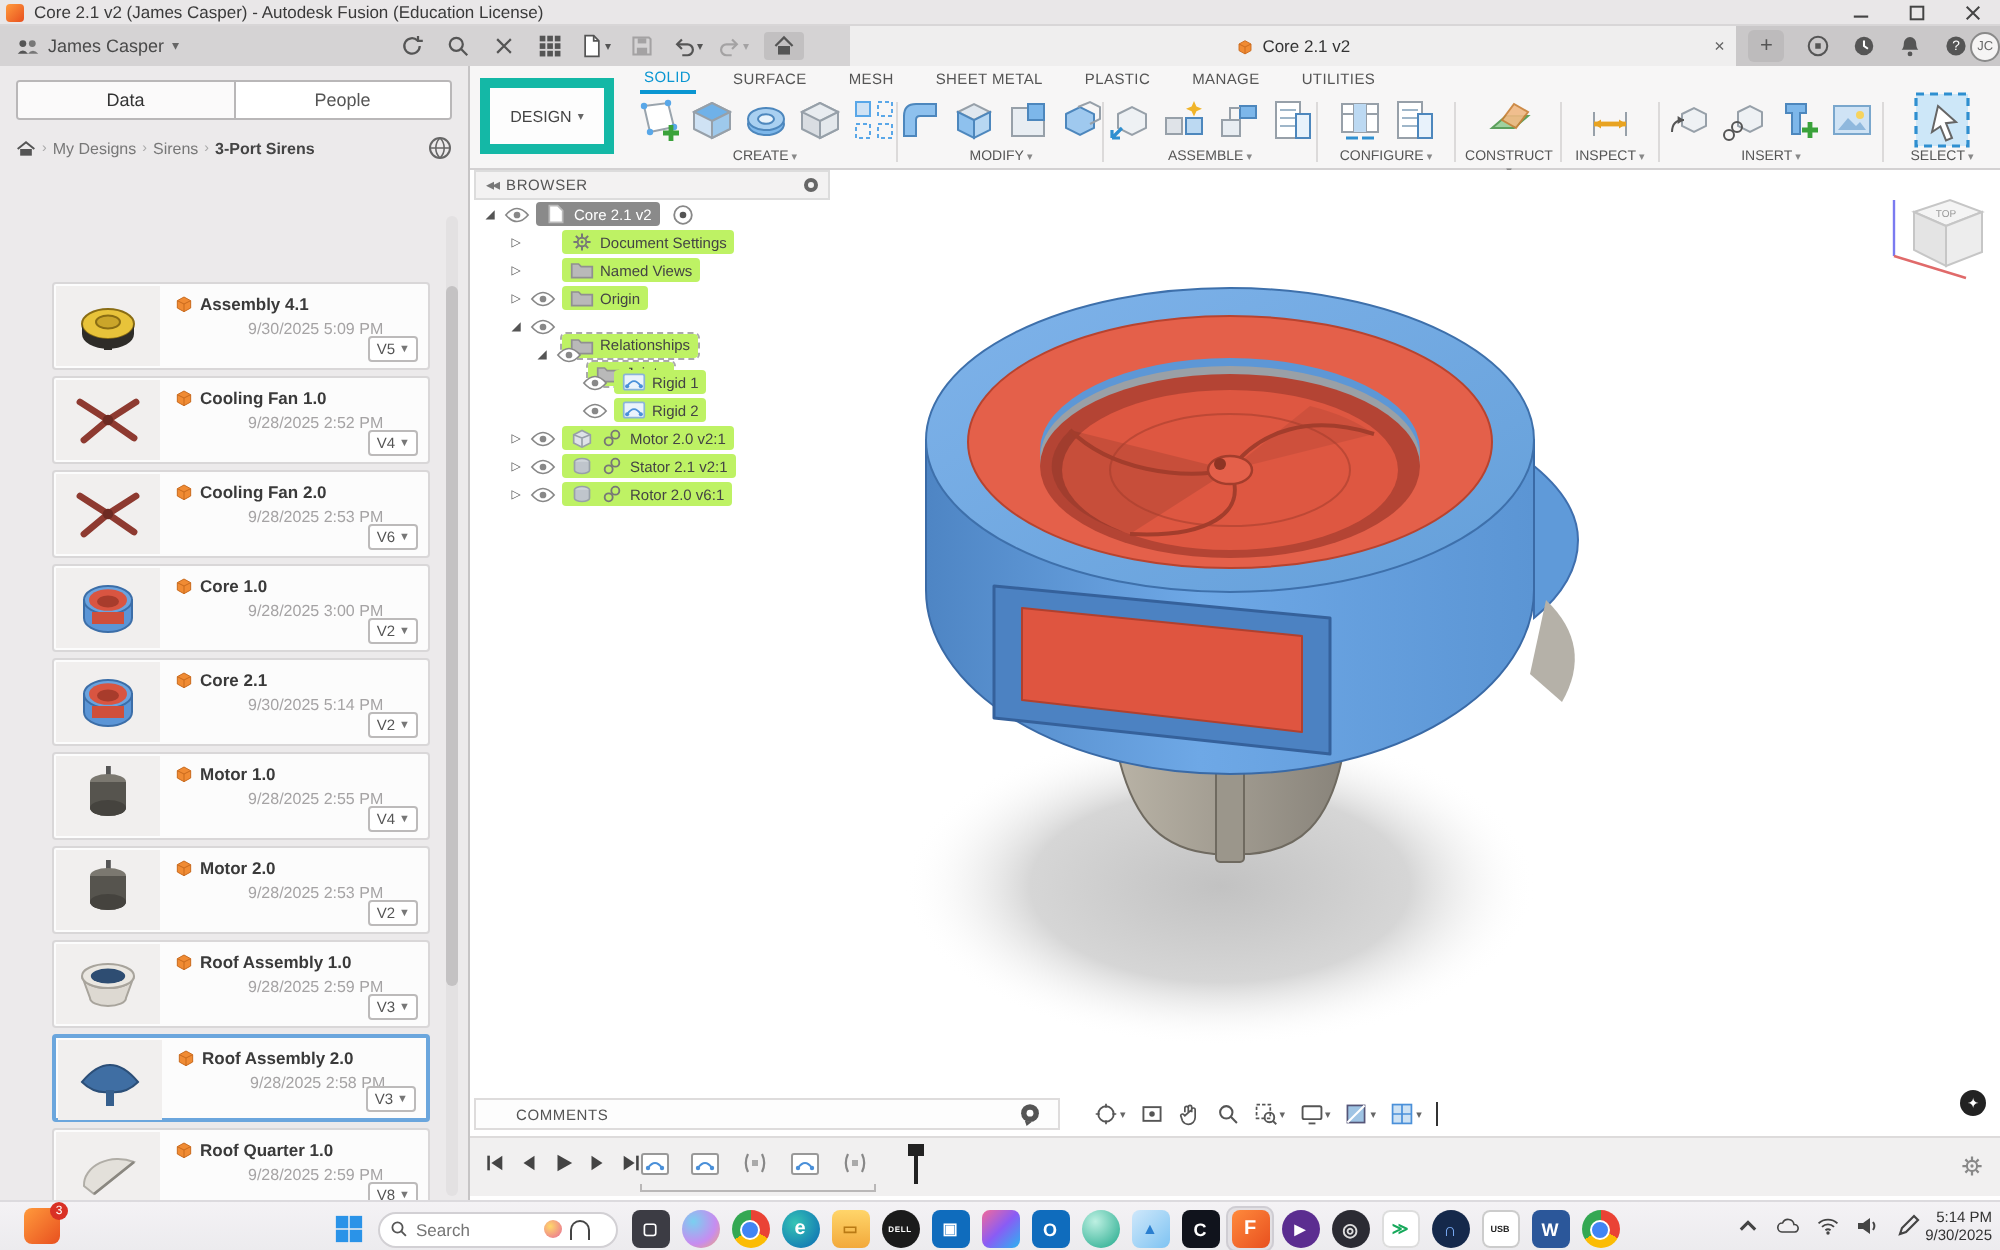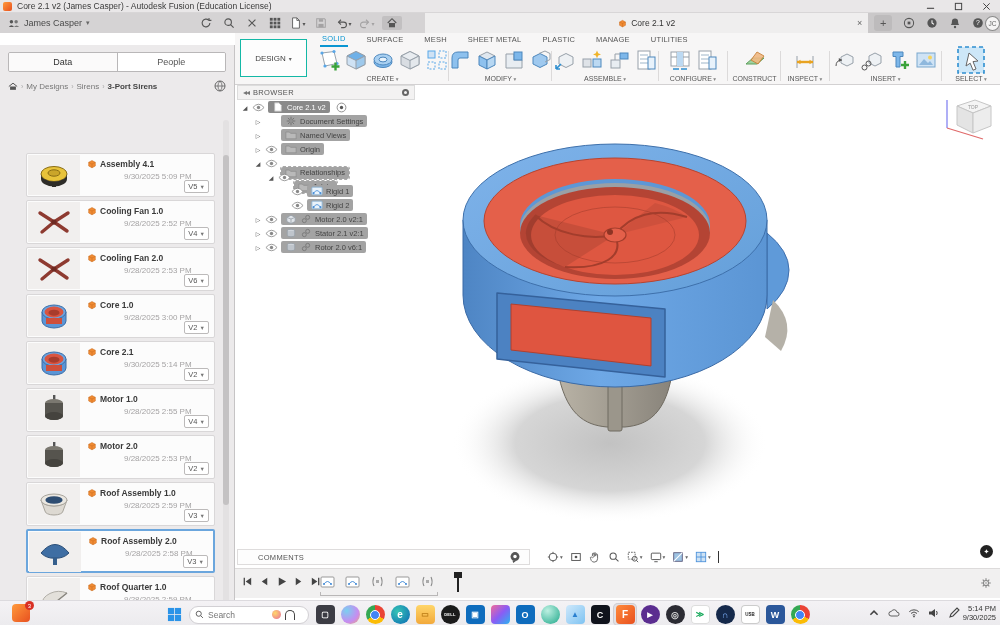--- a/index.html
+++ b/index.html
@@ -28,21 +28,21 @@
   #doctab { position:relative; width:448px; height:20px; background:#efeeee; display:flex; align-items:center; justify-content:center; gap:4px; font-size:8.5px; color:#333; }
   #doctab .cube { width:9px; height:9px; }
   #doctab .tclose { position:absolute; right:6px; color:#666; font-size:9px; }
   #newtab { width:18px; height:16px; margin-left:6px; display:flex; align-items:center; justify-content:center; background:#bdbbbc; border-radius:3px; color:#555; font-size:11px; }
   #tabicons { display:flex; align-items:center; gap:9px; margin-left:10px; }
   #tabicons .ticon { width:14px; height:14px; display:flex; align-items:center; justify-content:center; }
   #tabicons .ticon svg { width:12px; height:12px; }
   #avatar { width:15px; height:15px; border:1px solid #8a8a8a; border-radius:50%; display:flex; align-items:center; justify-content:center; font-size:6.5px; color:#666; background:#f5f4f4; }
 
   
-  #dp { position:absolute; left:0; top:45px; width:235px; height:567px; background:#eceaeb; border-right:1px solid #c6c4c5; overflow:hidden; }
+  #dp { position:absolute; left:0; top:33px; width:235px; height:567px; background:#eceaeb; border-right:1px solid #c6c4c5; overflow:hidden; }
   #dptabs { display:flex; margin:7px 8px 0 8px; border:1px solid #b9b7b8; border-radius:2px; overflow:hidden; }
   .dptab { flex:1; text-align:center; padding:4px 0; font-size:9px; color:#555; background:#ffffff; border-right:1px solid #b9b7b8; }
   .dptab:last-child { border-right:none; }
   .dptab.active { background:#fbfafa; color:#333; }
   #dpbtns { display:flex; align-items:center; justify-content:flex-end; gap:5px; margin:6px 10px 0 0; }
   #upload { background:#4a90d9; color:#fff; font-size:8.5px; font-weight:bold; padding:4px 9px; border-radius:2px; }
   #newfolder { background:#fdfdfd; border:1px solid #b9b7b8; color:#555; font-size:8.5px; padding:3px 7px; border-radius:2px; }
   #dpgear { width:13px; height:13px; }
   #crumbs { display:flex; align-items:center; gap:3px; margin:8px 8px 0 8px; font-size:8px; color:#777; }
   #crumbs .csep { color:#aaa; font-size:7px; }
@@ -57,21 +57,21 @@
   .fnamerow svg { width:10px; height:10px; }
   .fname { font-size:8.5px; font-weight:bold; color:#3a3a3a; white-space:nowrap; }
   .fdate { position:absolute; left:60px; top:18px; font-size:8px; color:#a5a3a4;margin-left:37px; }
   .fver { position:absolute; right:5px; bottom:3px; border:1px solid #bcbaba; border-radius:2px; background:#fff; font-size:7.5px; color:#555; padding:1px 3px; display:flex; gap:2px; align-items:center; }
   .fver .va { font-size:5.5px; color:#777; }
   #dpscroll { position:absolute; right:5px; top:75px; width:6px; height:490px; background:#e3e1e2; border-radius:3px; }
   #dpthumb { position:absolute; right:5px; top:110px; width:6px; height:350px; background:#c4c2c3; border-radius:3px; }
 
   
   #rb { position:absolute; left:235px; top:33px; width:765px; height:52px; background:#f7f6f6; border-bottom:1px solid #d3d1d2; }
-  #designbox { position:absolute; left:5px; top:6px; width:67px; height:38px; background:#fdfdfd; border:1px solid #14b8a6; display:flex; align-items:center; justify-content:center; gap:3px; font-size:8px; color:#444; }
+  #designbox { position:absolute; left:5px; top:6px; width:67px; height:38px; background:#fdfdfd; border:5px solid #14b8a6; display:flex; align-items:center; justify-content:center; gap:3px; font-size:8px; color:#444; }
   #designbox .chev { font-size:6px; color:#666; }
   #rtabs { position:absolute; left:85px; top:0px; height:13px; display:flex; gap:17px; align-items:center; }
   .rtab { font-size:7.5px; color:#555; letter-spacing:.2px; padding:1px 2px 2px; }
   .rtab.active { color:#0a96d2; font-weight:normal; border-bottom:2px solid #0a96d2; }
   .rgroup { position:absolute; top:14px; height:38px; text-align:center; }
   .ricons { display:flex; gap:3px; justify-content:center; align-items:center; height:26px; }
   .ricons .ric { width:24px; height:24px; }
   .ricons .ric svg { width:24px; height:24px; }
   .ricons .ric.big, .ricons .ric.big svg { width:30px; height:30px; }
   .rlabel { font-size:7px; color:#555; margin-top:2px; }
@@ -85,21 +85,21 @@
   
   #browser { position:absolute; left:2px; top:0px; width:178px; background:rgba(255,255,255,.96); }
   #bhead { height:15px; background:#f3f2f2; border:1px solid #dcdcdc; display:flex; align-items:center; padding:0 5px; gap:4px; }
   #bhead .coll { color:#777; font-size:8px; letter-spacing:-1px; }
   #bhead .btitle { font-size:7.5px; color:#555; letter-spacing:.3px; }
   #bhead .bdot { margin-left:auto; width:7px; height:7px; border:2px solid #666; border-radius:50%; }
   .node { display:flex; align-items:center; height:14px; gap:3px; }
   .node .arrow { width:8px; font-size:6px; color:#555; text-align:center; flex:0 0 8px; }
   .node .eye { width:13px; height:9px; flex:0 0 13px; }
   .node .eye svg { width:13px; height:9px; }
-  .nlab { display:flex; align-items:center; gap:3px; background:#a3a3a3; border-radius:2px; padding:1px 4px; font-size:7.5px; color:#444; }
+  .nlab { display:flex; align-items:center; gap:3px; background:#bef264; border-radius:2px; padding:1px 4px; font-size:7.5px; color:#444; }
   .nlab.dashed { outline:1px dashed #aaa;margin-top:19px; }
   .nlab.sel { background:#8a8a8a; color:#fff; }
   .nlab svg { width:12px; height:10px; }
   .node .radio { width:11px; height:11px; margin-left:3px; }
 
   
   #vcube { position:absolute; left:700px; top:3px; width:60px; height:60px; }
 
   
   #comments { position:absolute; left:2px; top:464px; width:293px; height:16px; background:#fdfdfd; border:1px solid #dedcdc; display:flex; align-items:center; padding:0 8px 0 20px; }

